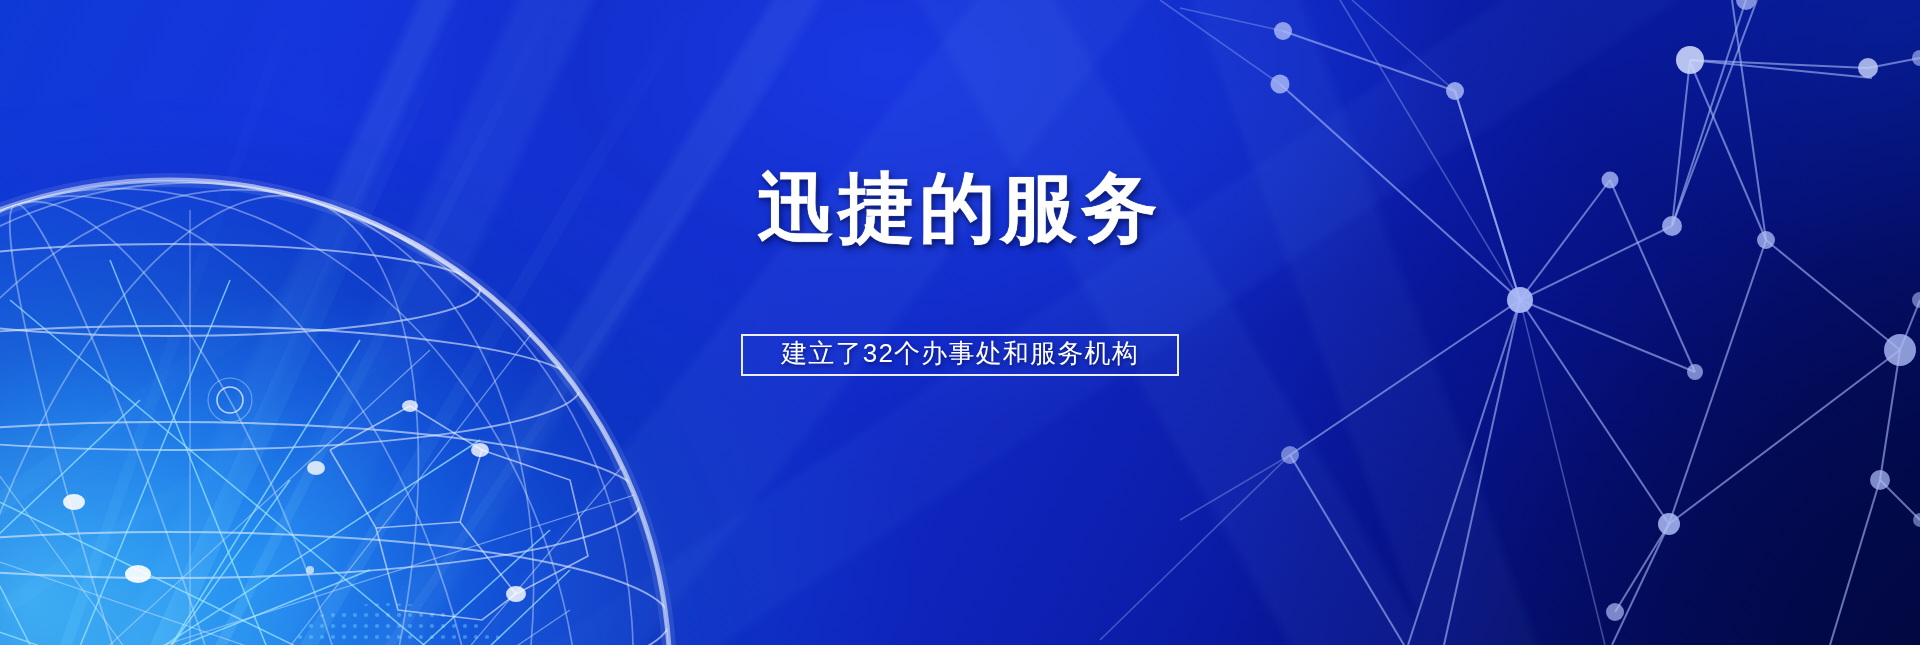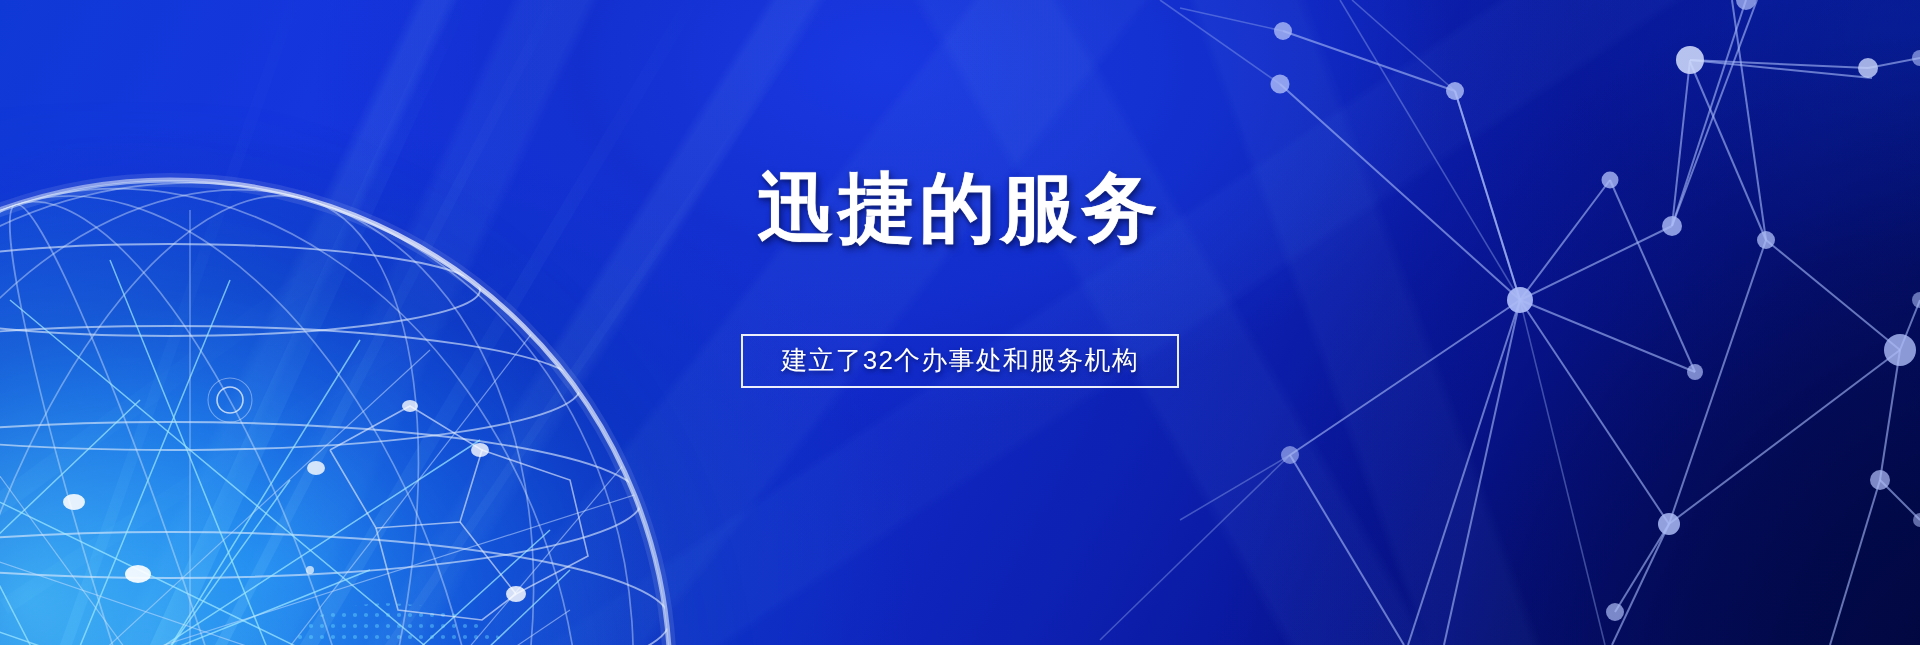--- a/index.html
+++ b/index.html
@@ -109,25 +109,24 @@
     white-space: nowrap;
     text-shadow:
       0 0 1px rgba(255,255,255,0.9),
       3px 4px 7px rgba(2,10,70,0.55),
       0 2px 3px rgba(2,10,70,0.45);
   }
 
   #subtitle-box {
     margin-top: 37px;
     box-sizing: border-box;
-    height: 54px;
+    height: 42px;
     padding: 0 38px;
     border: 2px solid rgba(255,255,255,0.92);
     display: flex;
-    align-items: center;
     justify-content: center;
   }
   #subtitle-box-text {
     color: #ffffff;
     font-size: 26px;
     letter-spacing: 1.2px;
     white-space: nowrap;
     text-shadow: 1px 2px 4px rgba(2,10,70,0.6);
   }
 

